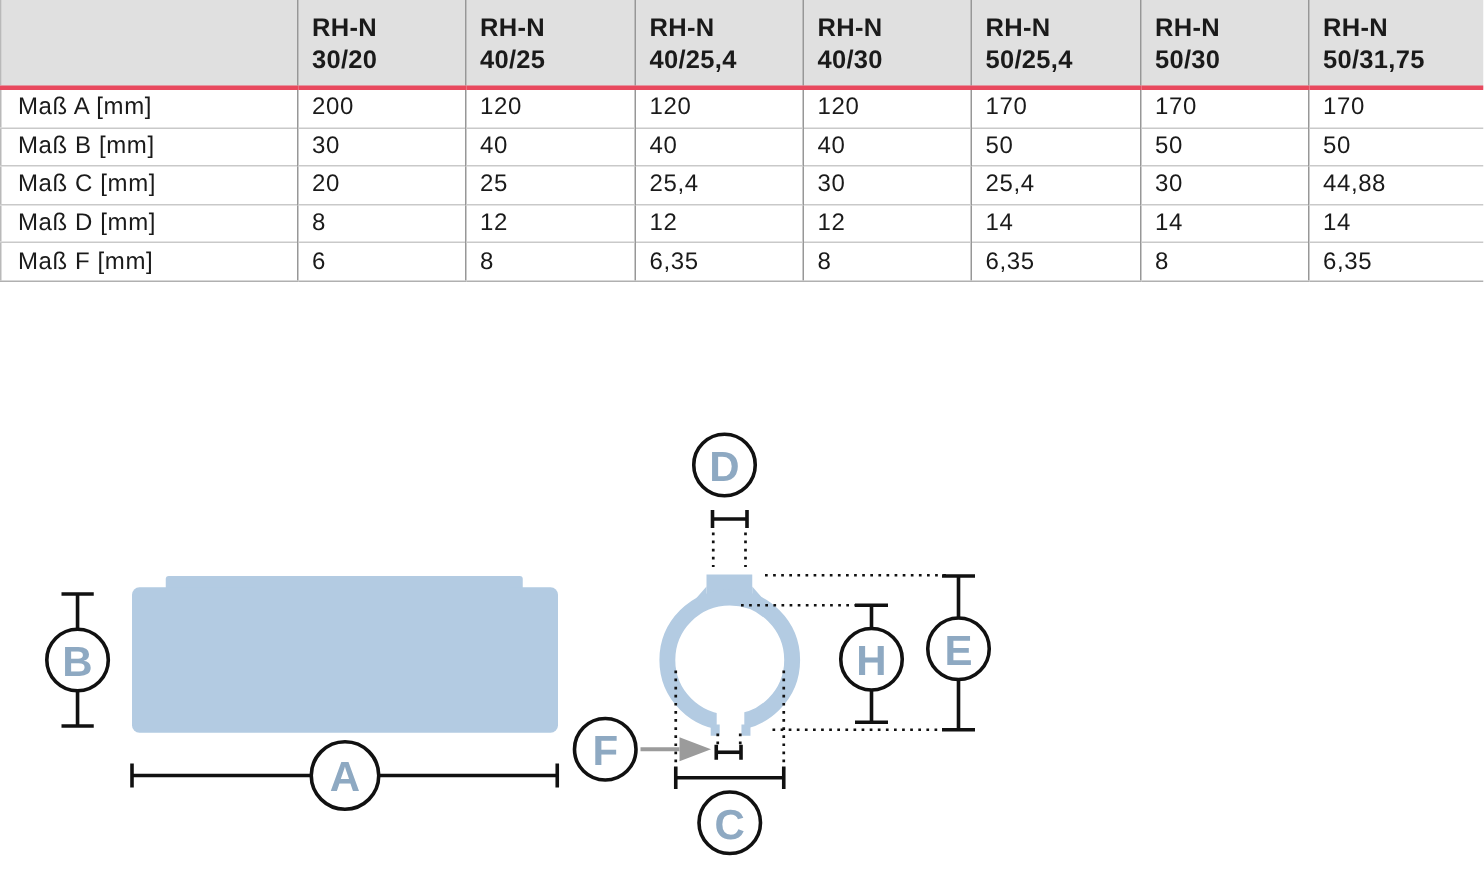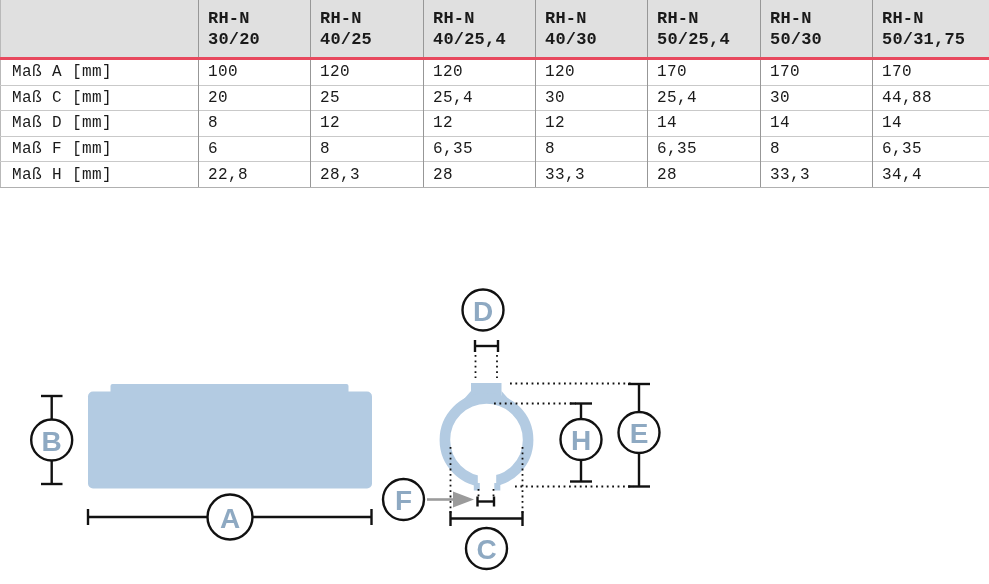--- a/index.html
+++ b/index.html
@@ -5,21 +5,21 @@
   :root{
     --accent:#e8495e; --header-bg:#e0e0e0; --grid-dark:#979797; --grid-light:#c9c9c9;
     --text:#1a1a1a; --part-fill:#b3cbe2; --marker-text:#8ea9c2; --line:#111111; --arrow:#9b9b9b;
   }
   html,body{margin:0;padding:0;background:#fff;}
   .stage{
     position:relative; width:989px; height:584px; overflow:hidden; background:#fff;
     font-family:"Liberation Sans", sans-serif; color:var(--text);
   }
   
-  .table-wrap{position:absolute; left:0; top:0; width:838px;font-family:Liberation Mono, monospace;}
+  .table-wrap{position:absolute; left:0; top:0; width:838px;}
   table{border-collapse:collapse; table-layout:fixed; width:989px; border-left:1px solid #b9b9b9;}
   thead th{
     background:var(--header-bg);
     text-align:left; vertical-align:top;
     font-size:17px; font-weight:bold; line-height:21px; letter-spacing:.2px;
     padding:8px 6px 7px 9px; height:42px;
     border-bottom:3px solid var(--accent);
   }
   thead th + th{border-left:1px solid var(--grid-dark);}
   tbody th, tbody td{
@@ -90,27 +90,37 @@
             </th>
             <th>
               <div>RH-N</div>
               <div>50/31,75</div>
             </th>
           </tr>
       </thead>
       <tbody>
           <tr>
             <th>Maß A [mm]</th>
-            <td>100</td>
+            <td>200</td>
             <td>120</td>
             <td>120</td>
             <td>120</td>
             <td>170</td>
             <td>170</td>
             <td>170</td>
+          </tr>
+          <tr>
+            <th>Maß B [mm]</th>
+            <td>30</td>
+            <td>40</td>
+            <td>40</td>
+            <td>40</td>
+            <td>50</td>
+            <td>50</td>
+            <td>50</td>
           </tr>
           <tr>
             <th>Maß C [mm]</th>
             <td>20</td>
             <td>25</td>
             <td>25,4</td>
             <td>30</td>
             <td>25,4</td>
             <td>30</td>
             <td>44,88</td>
@@ -128,30 +138,20 @@
           <tr>
             <th>Maß F [mm]</th>
             <td>6</td>
             <td>8</td>
             <td>6,35</td>
             <td>8</td>
             <td>6,35</td>
             <td>8</td>
             <td>6,35</td>
           </tr>
-          <tr>
-            <th>Maß H [mm]</th>
-            <td>22,8</td>
-            <td>28,3</td>
-            <td>28</td>
-            <td>33,3</td>
-            <td>28</td>
-            <td>33,3</td>
-            <td>34,4</td>
-          </tr>
         </tbody>
     </table>
   </div>
 
   <svg class="diagram" width="989" height="304" viewBox="0 0 989 304">
 
     <g>
       <rect class="part" x="110.5" y="104" width="238" height="14" rx="2"></rect>
       <rect class="part" x="88" y="111.5" width="284" height="97" rx="5"></rect>
     </g>

